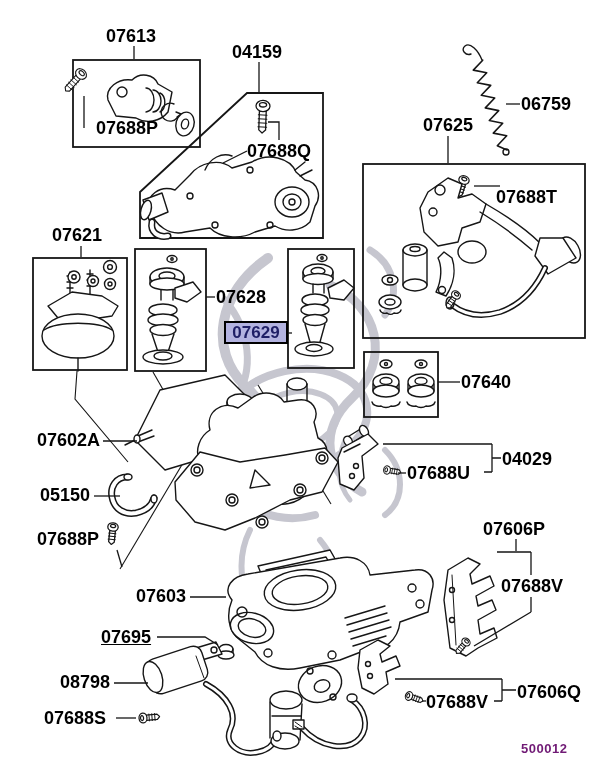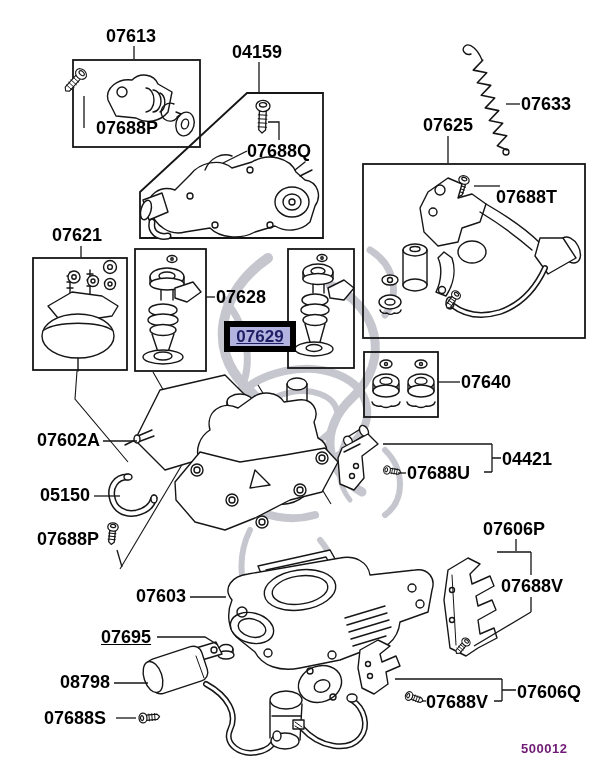--- a/index.html
+++ b/index.html
@@ -2,23 +2,23 @@
 <html><head>
 <meta charset="utf-8">
 <style>
   html,body{margin:0;padding:0;background:#ffffff;}
   .stage{position:relative;width:609px;height:768px;background:#ffffff;overflow:hidden;
          font-family:"Liberation Sans", sans-serif;}
   .stage svg{position:absolute;left:0;top:0;}
   .plabel{position:absolute;font-weight:bold;font-size:18px;line-height:1;color:#000;
           white-space:nowrap;letter-spacing:0px;}
   .plabel.small{font-size:13px;letter-spacing:0.5px;color:#701a75;}
-  .plabel.highlight{background:#b3b3e0;border:6px solid #000000;color:#1f1f66;
+  .plabel.highlight{background:#b3b3e0;border:2px solid #000000;color:#1f1f66;
           width:60px;height:19px;display:flex;align-items:center;justify-content:center;
-          font-size:17px;text-decoration:underline;}
+          font-size:17px;}
 </style>
 </head>
 <body>
 
 <div class="stage">
 
 <svg width="609" height="768" viewBox="0 0 609 768">
   <defs>
     <g id="screw" fill="#fff" stroke="#161616" stroke-width="1.3">
       <path d="M-2.8,3.5 L-2.8,15 L0,17.5 L2.8,15 L2.8,3.5 Z"></path>
@@ -331,31 +331,31 @@
     <path d="M116,718 H136"></path>
     <path d="M422,701 H426"></path>
     <path d="M395,679 H502 M502,679 V701 M502,690 H516 M494,701 H502"></path>
   </g>
 </svg>
 
 <div class="plabel" style="left:106px;top:27px;">07613</div>
 <div class="plabel" style="left:96px;top:119px;">07688P</div>
 <div class="plabel" style="left:232px;top:43px;">04159</div>
 <div class="plabel" style="left:247px;top:142px;">07688Q</div>
-<div class="plabel" style="left:521px;top:95px;">07633</div>
+<div class="plabel" style="left:521px;top:95px;">06759</div>
 <div class="plabel" style="left:423px;top:116px;">07625</div>
 <div class="plabel" style="left:496px;top:176px;margin-top:12px;">07688T</div>
 <div class="plabel" style="left:52px;top:226px;">07621</div>
 <div class="plabel" style="left:216px;top:288px;">07628</div>
 <div class="plabel highlight" style="left:224px;top:321px;">07629</div>
 <div class="plabel" style="left:461px;top:373px;">07640</div>
 <div class="plabel" style="left:37px;top:431px;">07602A</div>
 <div class="plabel" style="left:40px;top:486px;">05150</div>
 <div class="plabel" style="left:37px;top:530px;">07688P</div>
-<div class="plabel" style="left:502px;top:450px;">04421</div>
+<div class="plabel" style="left:502px;top:450px;">04029</div>
 <div class="plabel" style="left:407px;top:464px;">07688U</div>
 <div class="plabel" style="left:483px;top:520px;">07606P</div>
 <div class="plabel" style="left:501px;top:577px;">07688V</div>
 <div class="plabel" style="left:136px;top:587px;">07603</div>
 <div class="plabel" style="left:101px;top:628px;text-decoration:underline;">07695</div>
 <div class="plabel" style="left:60px;top:673px;">08798</div>
 <div class="plabel" style="left:44px;top:709px;">07688S</div>
 <div class="plabel" style="left:426px;top:693px;">07688V</div>
 <div class="plabel" style="left:517px;top:683px;">07606Q</div>
 

